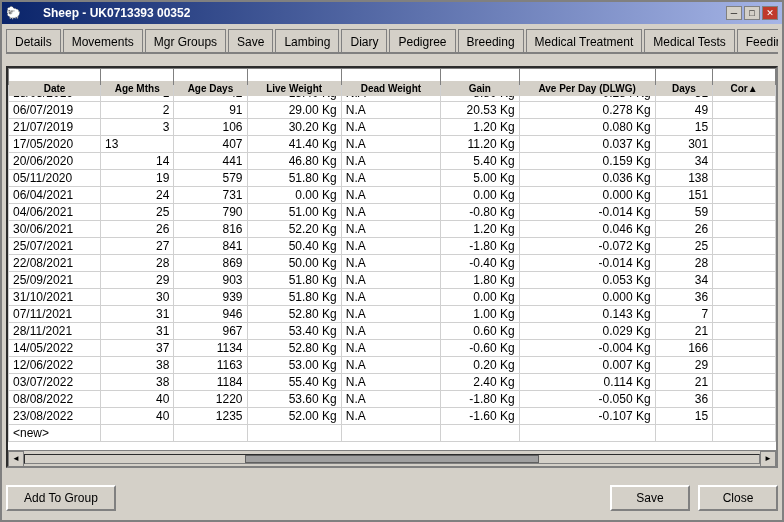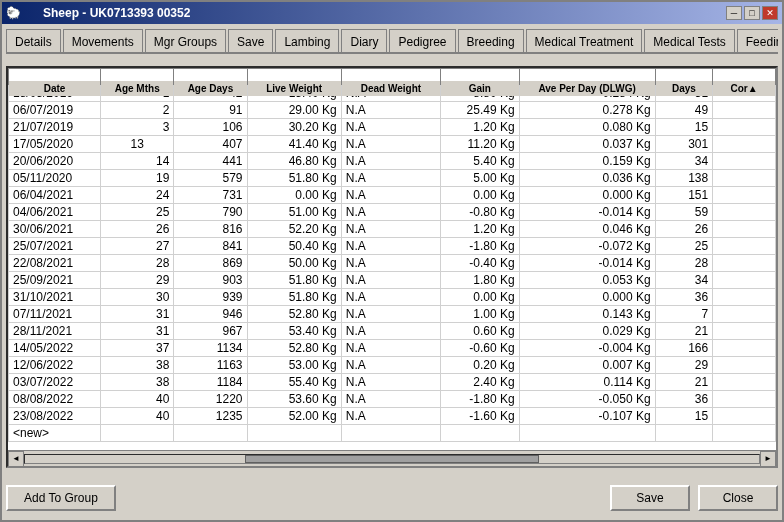--- a/index.html
+++ b/index.html
@@ -281,39 +281,39 @@
                 <td style="text-align: right;">0.284 Kg</td>
                 <td style="text-align: right;">31</td>
                 <td></td>
               </tr>
               <tr>
                 <td>06/07/2019</td>
                 <td style="text-align: right;">2</td>
                 <td style="text-align: right;">91</td>
                 <td style="text-align: right;">29.00 Kg</td>
                 <td>N.A</td>
-                <td style="text-align: right;">25.49 Kg</td>
+                <td style="text-align: right;">20.53 Kg</td>
                 <td style="text-align: right;">0.278 Kg</td>
                 <td style="text-align: right;">49</td>
                 <td></td>
               </tr>
               <tr>
                 <td>21/07/2019</td>
                 <td style="text-align: right;">3</td>
                 <td style="text-align: right;">106</td>
                 <td style="text-align: right;">30.20 Kg</td>
                 <td>N.A</td>
                 <td style="text-align: right;">1.20 Kg</td>
                 <td style="text-align: right;">0.080 Kg</td>
                 <td style="text-align: right;">15</td>
                 <td></td>
               </tr>
               <tr>
                 <td>17/05/2020</td>
-                <td style="text-align: center;">13</td>
+                <td style="text-align: left;">13</td>
                 <td style="text-align: right;">407</td>
                 <td style="text-align: right;">41.40 Kg</td>
                 <td>N.A</td>
                 <td style="text-align: right;">11.20 Kg</td>
                 <td style="text-align: right;">0.037 Kg</td>
                 <td style="text-align: right;">301</td>
                 <td></td>
               </tr>
               <tr>
                 <td>20/06/2020</td>

